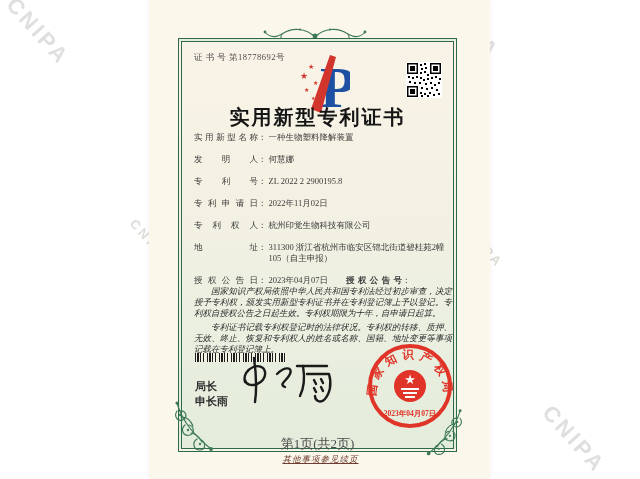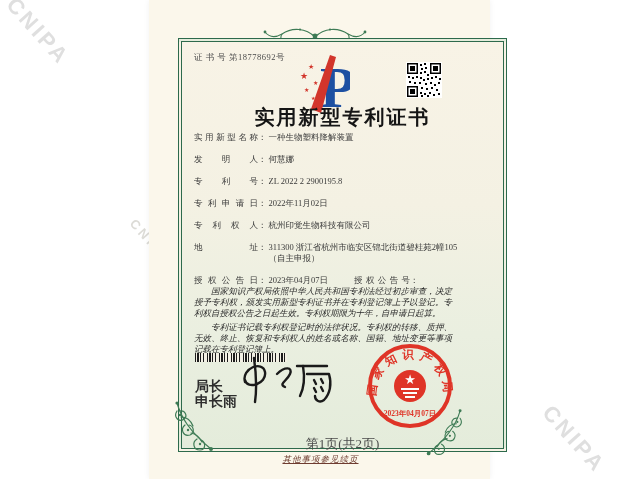--- a/index.html
+++ b/index.html
@@ -20,21 +20,21 @@
   .wm.big{font-size:22px;color:rgba(175,175,175,.40);}
   .wm.small{font-size:13px;}
   
   .paper{
     position:absolute;left:149px;top:0;width:341px;height:479px;
     background:#fbf7eb;
     box-shadow:0 0 6px rgba(0,0,0,.06);
   }
   
   .frame{
-    position:absolute;left:178px;top:38px;width:329px;height:414px;
+    position:absolute;left:178px;top:38px;width:279px;height:414px;
     box-sizing:border-box;
     border:4px double #2d6a4c;
     background:linear-gradient(180deg,#f8f3e6 0%,#f4f1e3 40%,#eaefe0 72%,#e4ecdb 100%);
   }
   .cert-no{
     position:absolute;left:12px;top:10px;
     font-size:8.5px;color:#4a4a4a;letter-spacing:.5px;
   }
   .logo{position:absolute;left:114px;top:13px;width:54px;height:58px;}
   .qr{position:absolute;left:224px;top:20px;width:36px;height:36px;}
@@ -48,36 +48,36 @@
     position:absolute;left:12px;top:90px;right:8px;
     font-size:8.5px;color:#3a3a3a;
   }
   .row{line-height:10px;margin-bottom:11px;display:flex;align-items:flex-start;}
   .row .label{
     display:inline-block;width:64px;flex:0 0 64px;
     text-align:justify;text-align-last:justify;
   }
   .row .colon{flex:0 0 auto;margin-right:2px;}
   .row .value{display:inline-block;max-width:196px;line-height:11px;}
-  .grant .label2{display:inline-block;width:56px;flex:0 0 56px;text-align:justify;text-align-last:justify;margin-left:26px;}
+  .grant .label2{display:inline-block;width:56px;flex:0 0 56px;text-align:justify;text-align-last:justify;margin-left:18px;font-weight:bold;}
   
   .paras{
     position:absolute;left:12px;top:244px;width:258px;
     font-size:8.5px;line-height:11px;color:#2b2b2b;
     font-style:italic;text-align:justify;
   }
   .paras p{margin:0 0 3px 0;text-indent:2em;}
   
   .barcode{
     position:absolute;left:13px;top:311px;width:92px;height:9px;
     background:
       repeating-linear-gradient(90deg,#1c1c1c 0 1px,transparent 1px 2px,#1c1c1c 2px 4px,transparent 4px 5px,#1c1c1c 5px 6px,transparent 6px 8px,#1c1c1c 8px 9px,transparent 9px 12px);
     background-color:#f4f1e5;
   }
-  .signer{position:absolute;left:13px;top:337px;font-size:14px;color:#2e2e2e;font-weight:bold;}
+  .signer{position:absolute;left:13px;top:337px;font-size:11px;color:#2e2e2e;font-weight:bold;}
   .signer div{line-height:15px;}
   .signature{position:absolute;left:55px;top:312px;width:110px;height:52px;}
   .seal{position:absolute;left:184px;top:300px;width:88px;height:88px;opacity:.95;}
   .page-info{
     position:absolute;left:0;top:393px;width:100%;text-align:center;
     font-size:13px;color:#4c4c4c;
   }
   .footer-note{
     position:absolute;left:178px;top:454px;width:285px;text-align:center;
     font-size:8.5px;color:#6e3c30;font-style:italic;letter-spacing:1px;text-decoration:underline;

